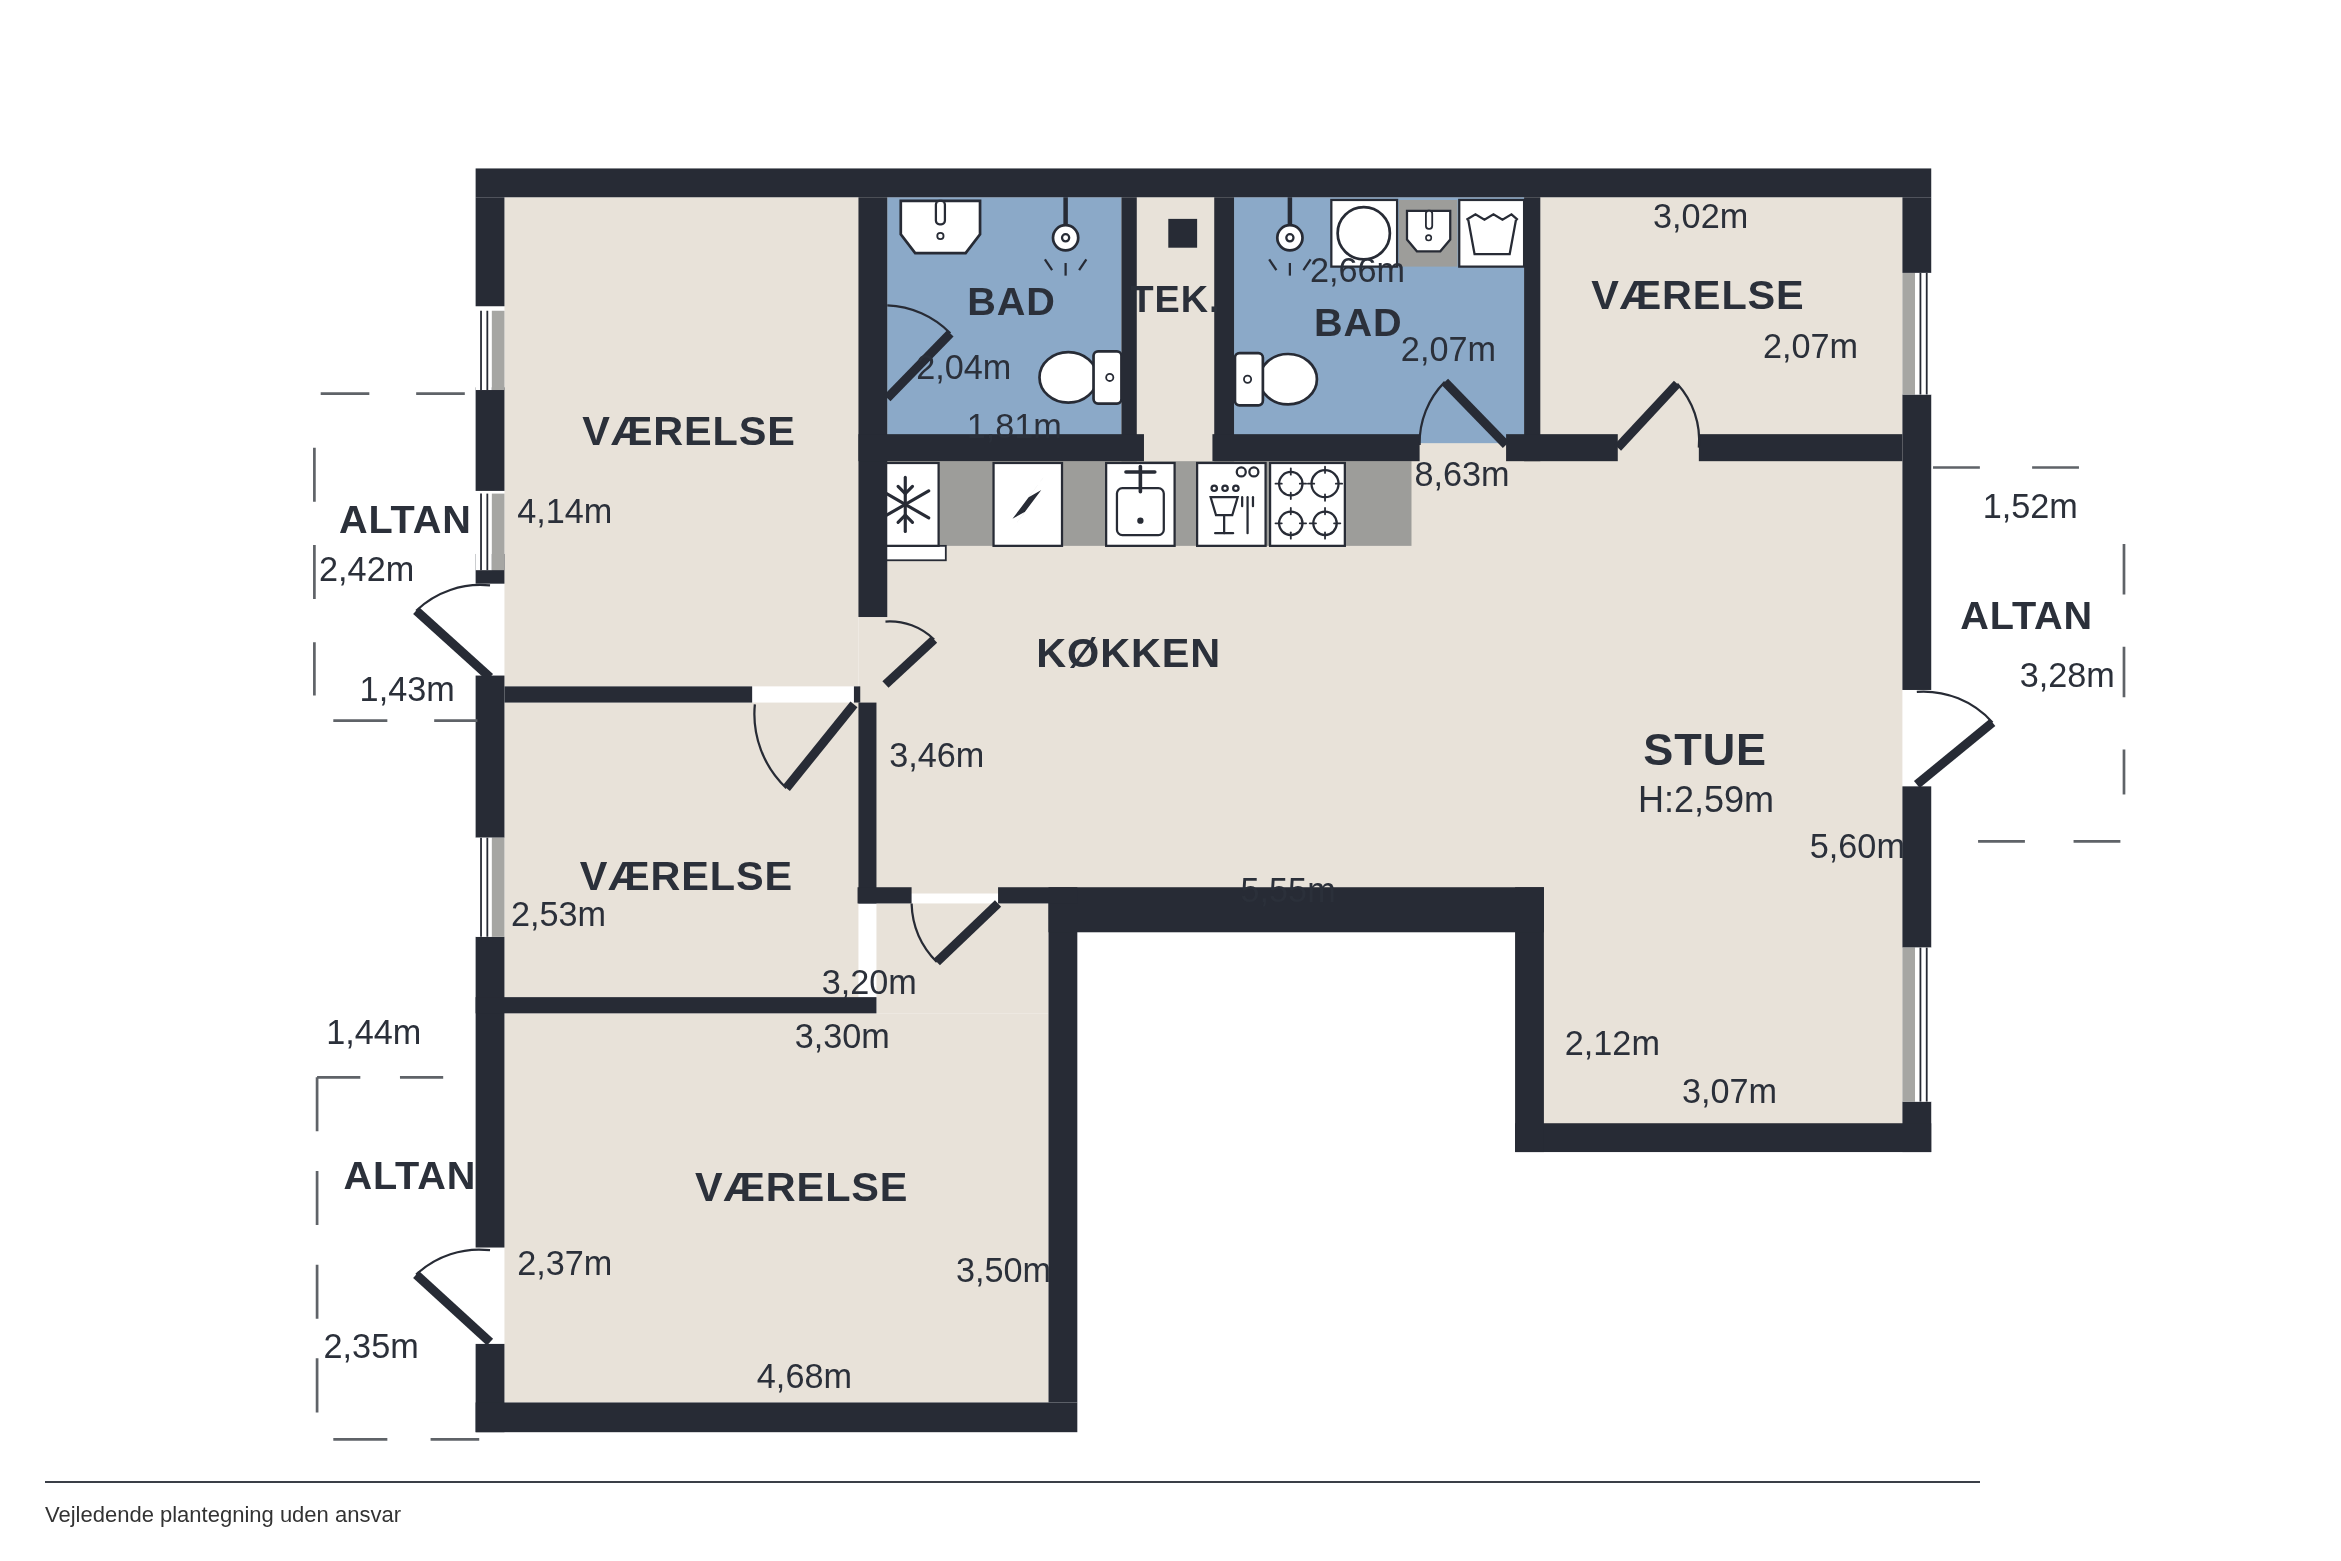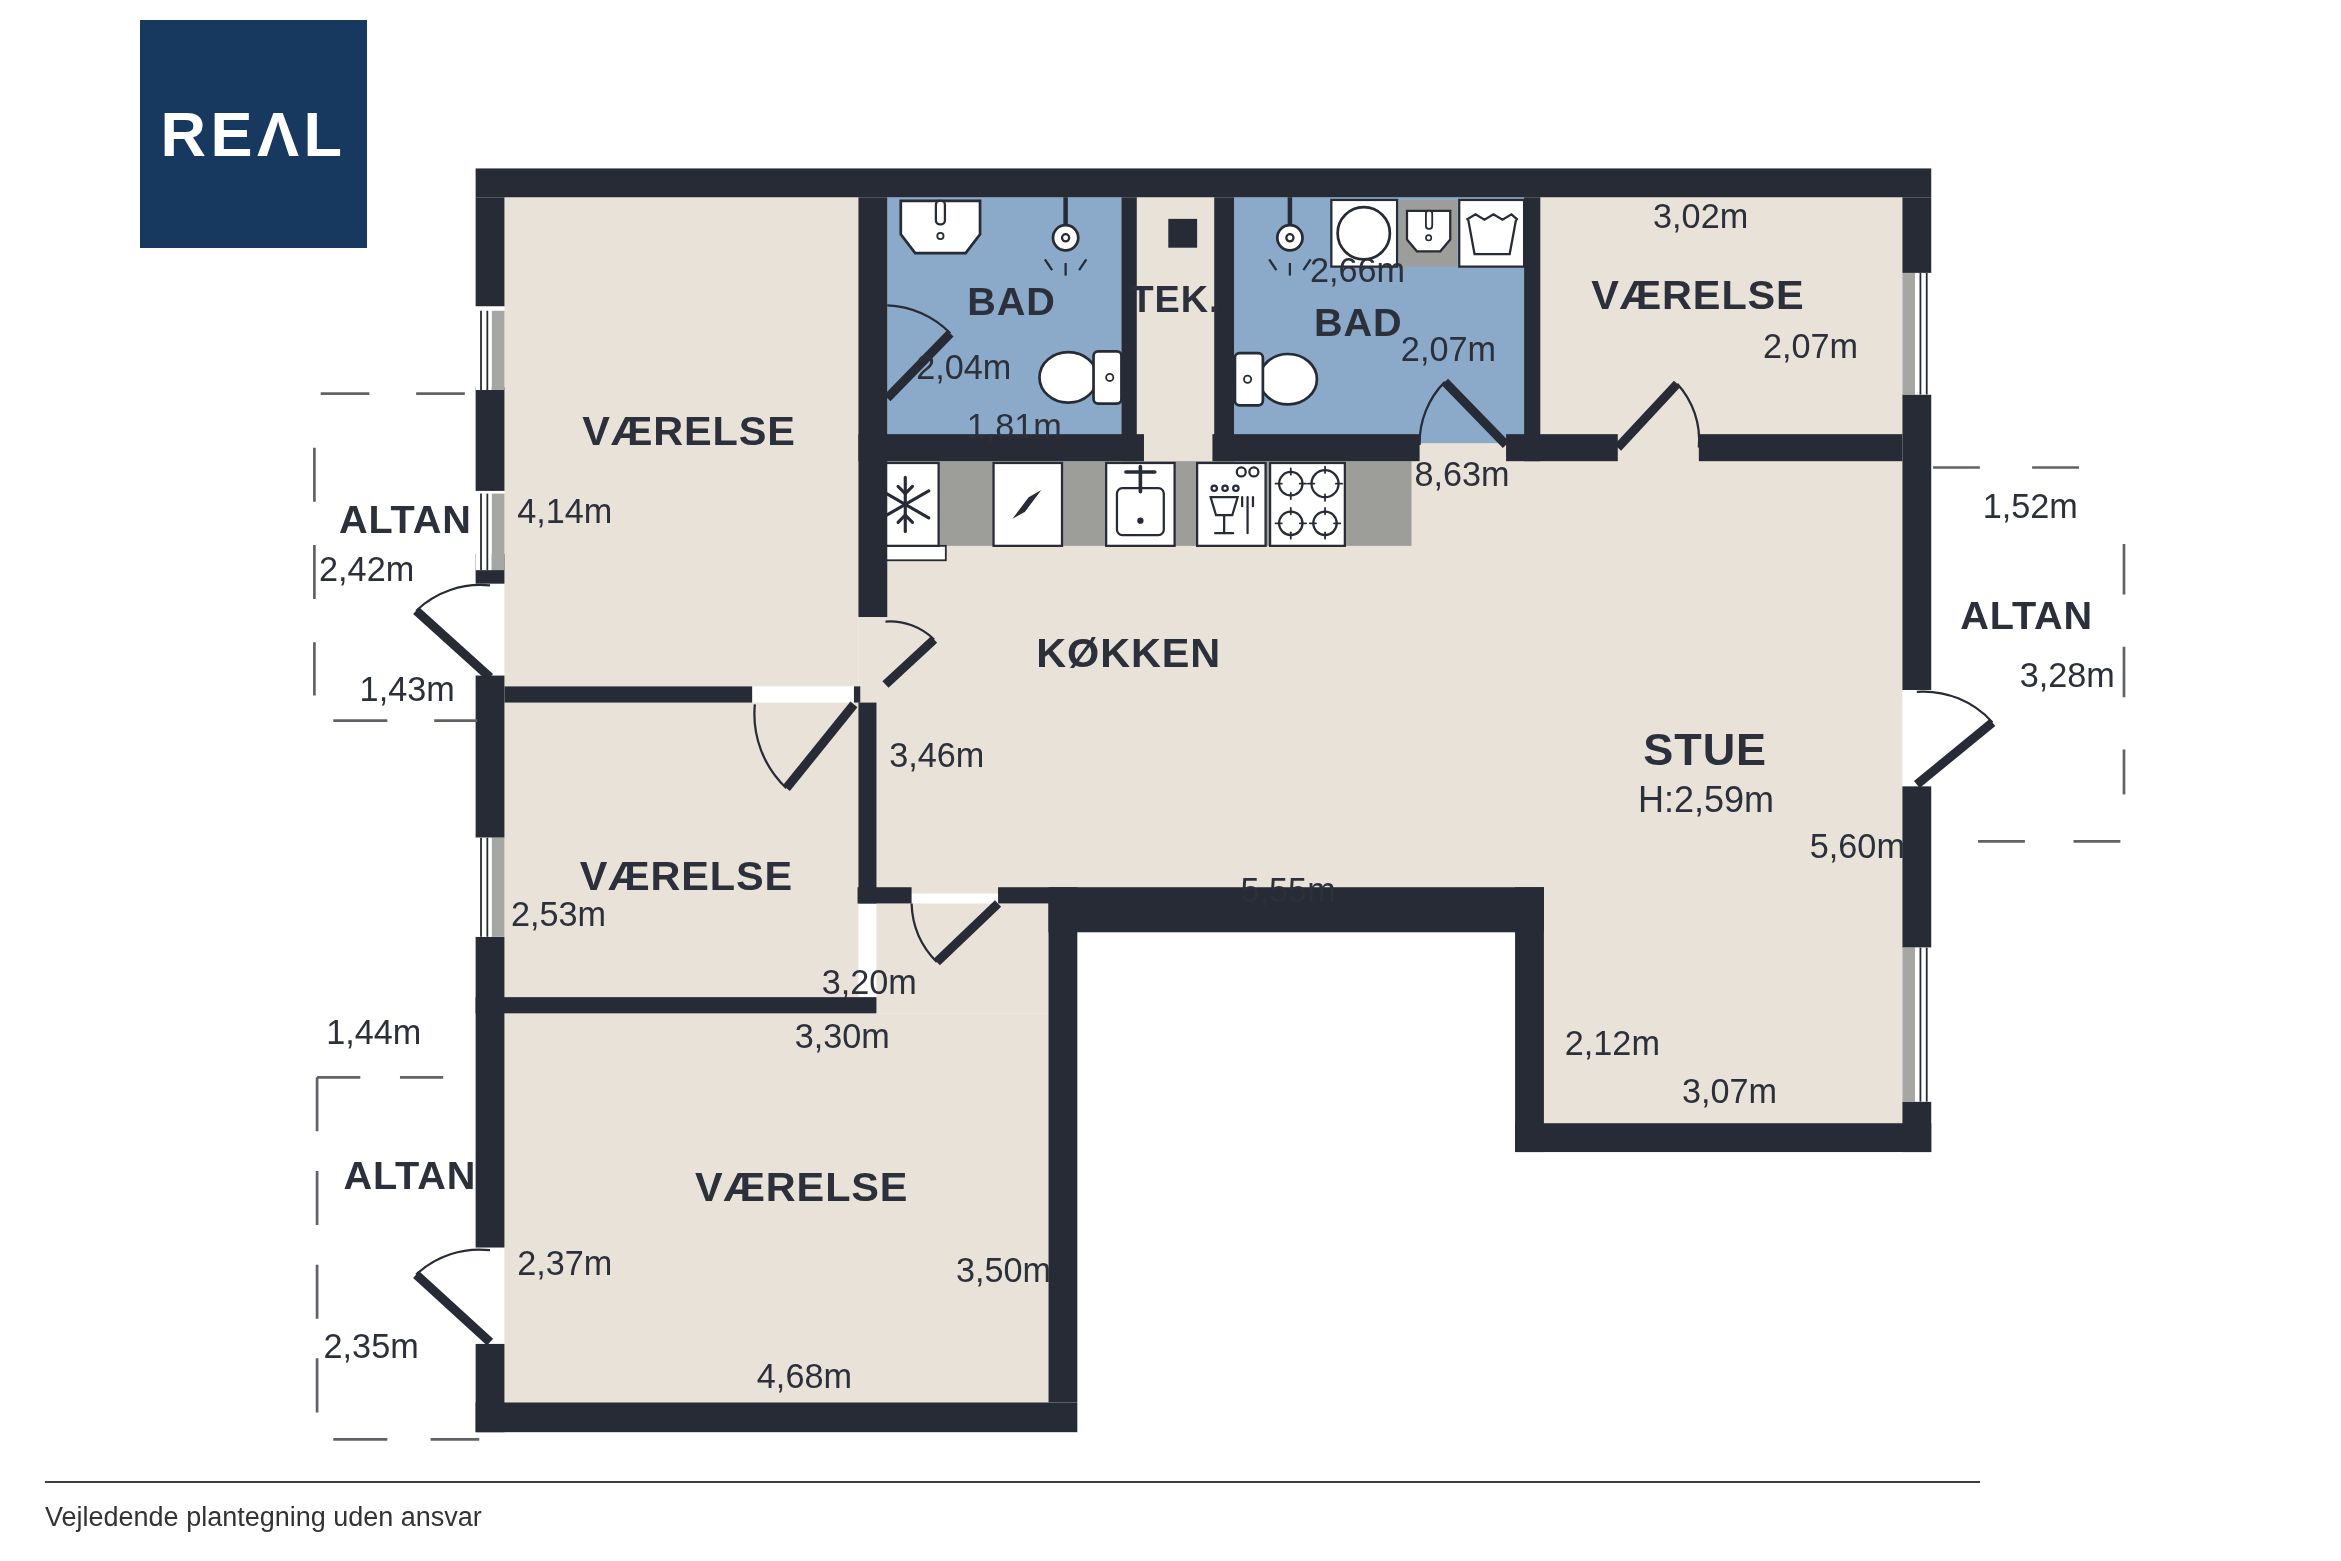--- a/index.html
+++ b/index.html
@@ -4,21 +4,21 @@
 <style>
   html,body{margin:0;padding:0;background:#ffffff;}
   #stage{position:relative;width:2342px;height:1561px;background:#ffffff;overflow:hidden;
          font-family:"Liberation Sans",sans-serif;}
   #plan-svg{position:absolute;left:0;top:0;}
   #logo{position:absolute;left:140px;top:20px;width:227px;height:228px;
         display:flex;align-items:center;justify-content:center;}
   #logo .word{color:#ffffff;font-size:63px;font-weight:700;letter-spacing:4.5px;
         font-family:"Liberation Sans",sans-serif;}
   #footer-line{position:absolute;left:45px;top:1481px;width:1935px;border-top:2.7px solid #3a3f47;}
-  #footer-text{position:absolute;left:45px;top:1502px;font-size:27px;color:#333333;
+  #footer-text{position:absolute;left:45px;top:1502px;font-size:22px;color:#333333;
         font-family:"Liberation Sans",sans-serif;}
 </style>
 </head>
 <body>
 
 <div id="stage">
 
   <svg id="plan-svg" width="2342" height="1561" viewBox="0 0 2600 1733">
 
     <g>
@@ -340,20 +340,17 @@
         <text x="415" y="1159" text-anchor="middle" font-size="38" font-weight="400" fill="#2b303a" font-family="&quot;Liberation Sans&quot;, sans-serif">1,44m</text>
         <text x="455" y="1320" text-anchor="middle" font-size="44" font-weight="600" fill="#2b303a" font-family="&quot;Liberation Sans&quot;, sans-serif" letter-spacing="1">ALTAN</text>
         <text x="412" y="1508" text-anchor="middle" font-size="38" font-weight="400" fill="#2b303a" font-family="&quot;Liberation Sans&quot;, sans-serif">2,35m</text>
         <text x="890" y="1333" text-anchor="middle" font-size="46" font-weight="700" fill="#2b303a" font-family="&quot;Liberation Sans&quot;, sans-serif" letter-spacing="1">VÆRELSE</text>
         <text x="627" y="1416" text-anchor="middle" font-size="38" font-weight="400" fill="#2b303a" font-family="&quot;Liberation Sans&quot;, sans-serif">2,37m</text>
         <text x="1114" y="1423" text-anchor="middle" font-size="38" font-weight="400" fill="#2b303a" font-family="&quot;Liberation Sans&quot;, sans-serif">3,50m</text>
         <text x="893" y="1541" text-anchor="middle" font-size="38" font-weight="400" fill="#2b303a" font-family="&quot;Liberation Sans&quot;, sans-serif">4,68m</text>
       </g>
   </svg>
 
-  <div id="logo" style="background: rgb(23, 57, 95);">
-    <span class="word">REΛL</span>
-  </div>
 
   <div id="footer-line"></div>
   <div id="footer-text">Vejledende plantegning uden ansvar</div>
 </div>
 
 
 </body></html>

